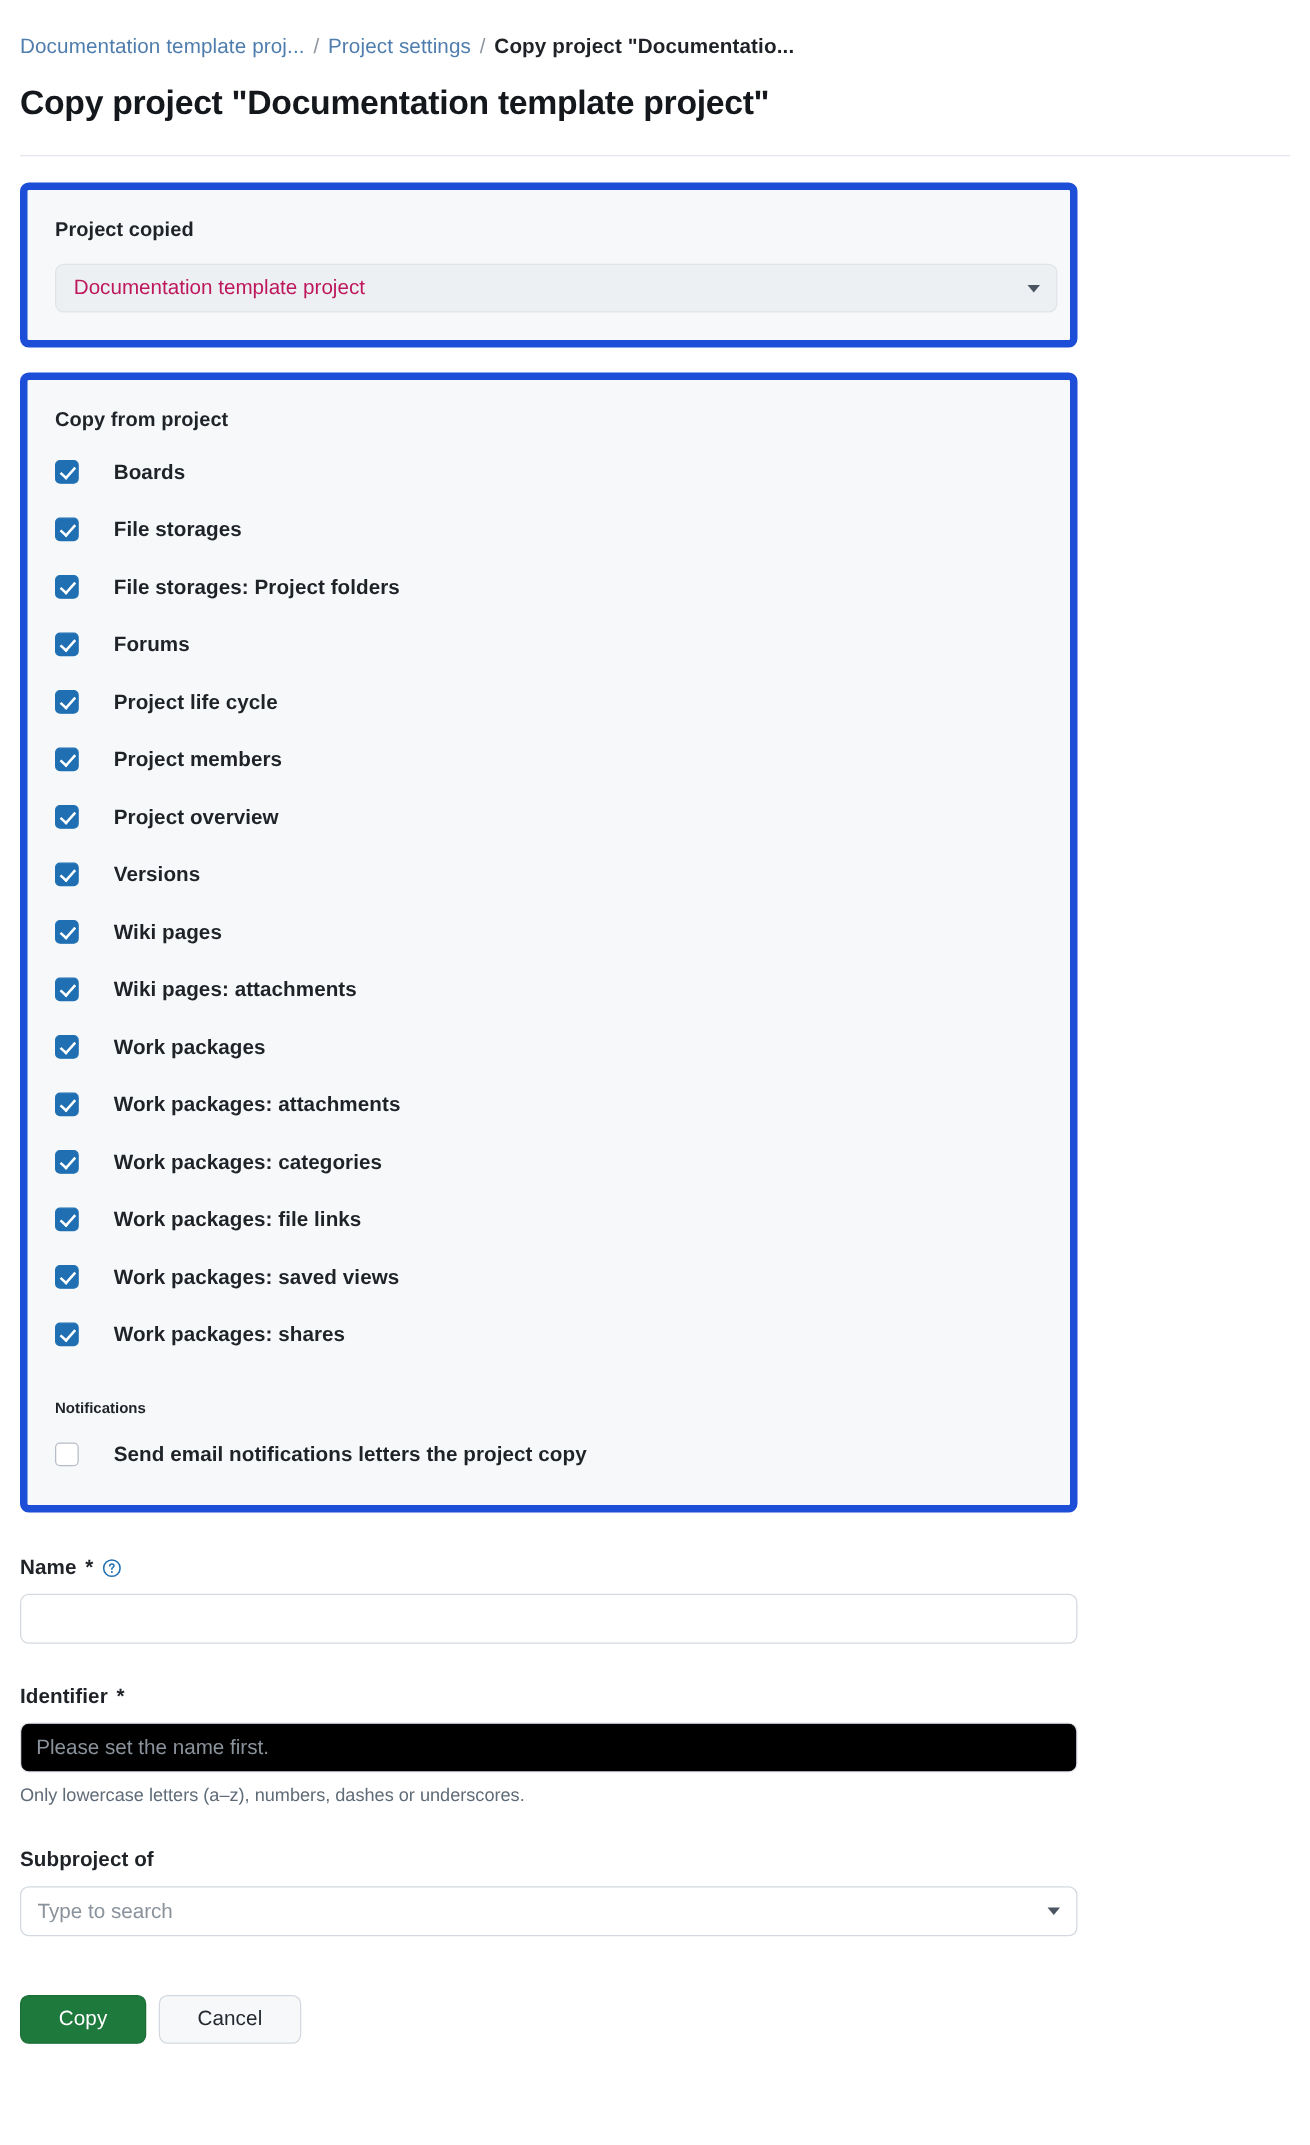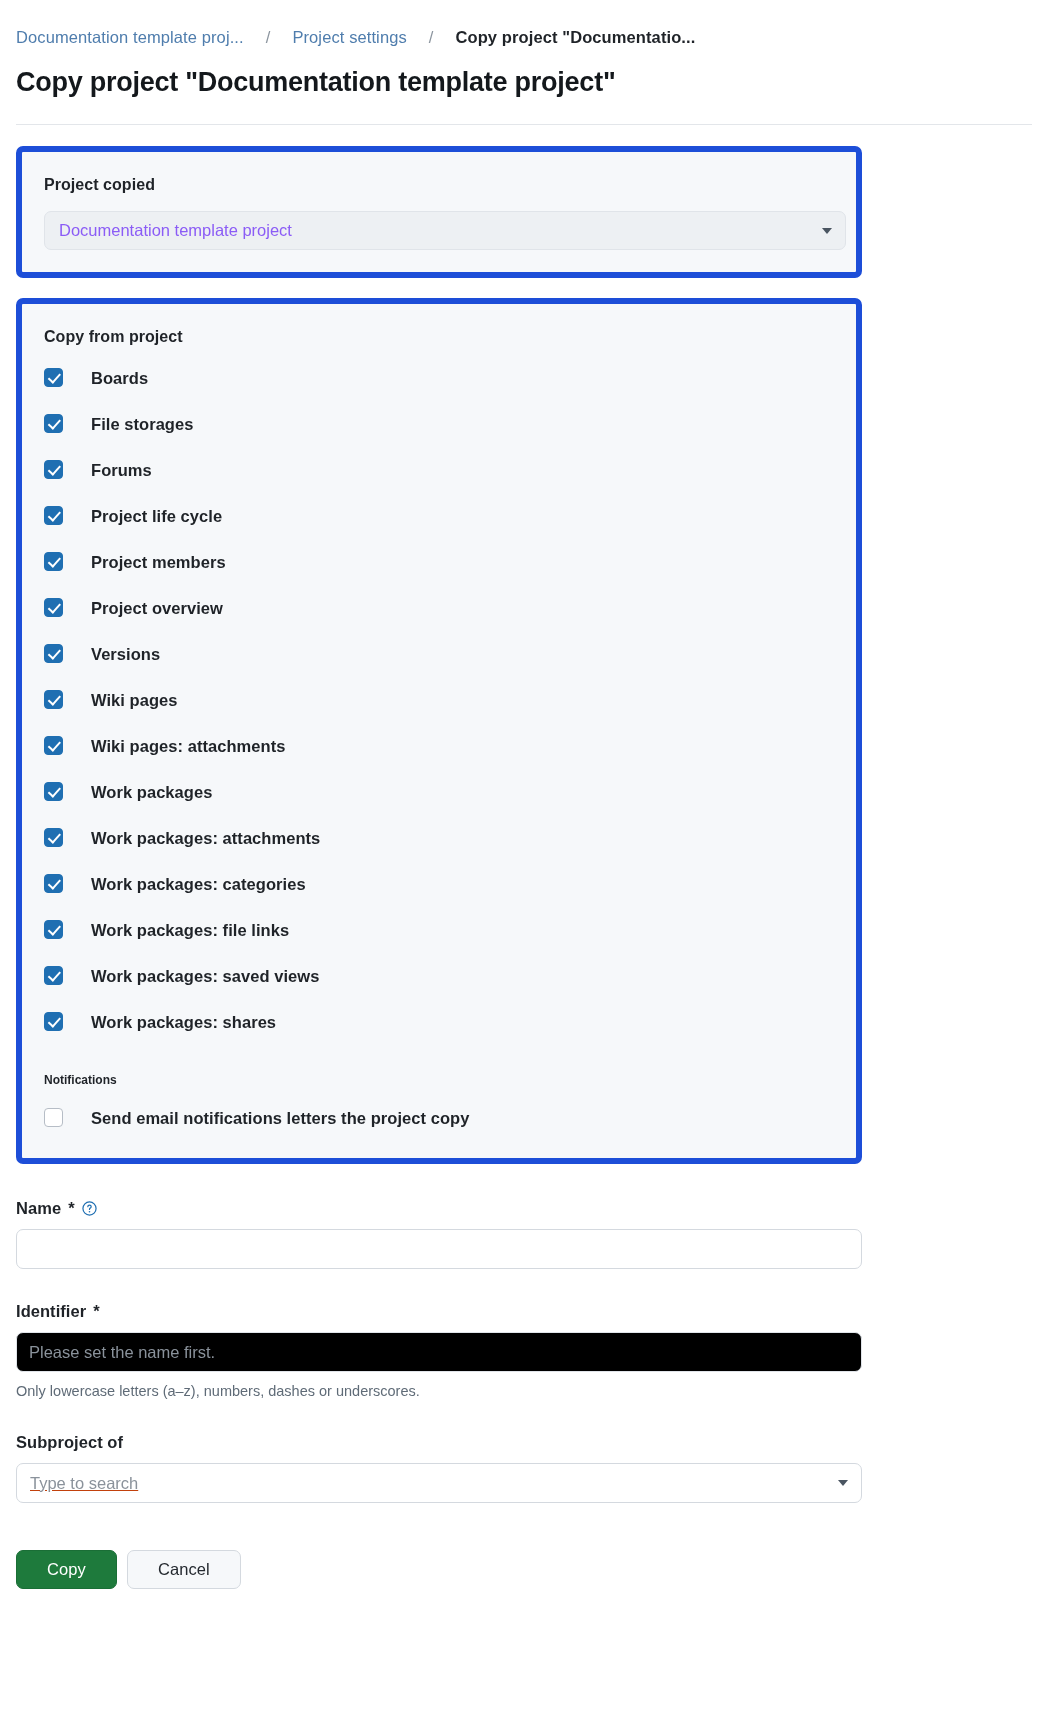--- a/index.html
+++ b/index.html
@@ -17,21 +17,21 @@
   }
   .page {
     width: 1048px;
     padding: 26px 0 0 0;
   }
 
   
   .breadcrumb {
     display: flex;
     align-items: baseline;
-    gap: 22px;
+    gap: 7px;
     padding: 0 16px;
     font-size: 16.5px;
     line-height: 22px;
     letter-spacing: 0.1px;
   }
   .crumb-link {
     color: #4f7dad;
     text-decoration: none;
     cursor: pointer;
     white-space: nowrap;
@@ -84,21 +84,21 @@
     position: relative;
     width: 100%;
     max-width: 802px;
   }
   .select-disabled {
     width: 100%;
     height: 39px;
     background: #edf0f3;
     border: 1px solid #e0e4e9;
     border-radius: 7px;
-    color: #8b5cf6;
+    color: #be185d;
     font-size: 16.5px;
     line-height: 37px;
     padding: 0 38px 0 14px;
     font-family: "Liberation Sans", sans-serif;
     white-space: nowrap;
     overflow: hidden;
     text-overflow: ellipsis;
   }
   .caret {
     position: absolute;
@@ -217,24 +217,23 @@
 
   .search-wrap { position: relative; width: 100%; max-width: 846px; }
   .search-input {
     width: 100%;
     height: 40px;
     border: 1px solid #d4d9df;
     border-radius: 7px;
     background: #ffffff;
     font-size: 16.5px;
     padding: 0 38px 0 13px;
-    color: #c2410c;
+    color: #3b82f6;
     font-family: "Liberation Sans", sans-serif;
     outline: none;
-    text-decoration: underline;
   }
   .search-input::placeholder { color: #8a929b; }
 
   
   .actions {
     display: flex;
     align-items: center;
     gap: 10px;
     margin: 47px 16px 0 16px;
     padding-bottom: 40px;
@@ -288,20 +287,24 @@
     <div class="group-label">Copy from project</div>
 
     <div>
       <label class="check-row">
         <span class="cb checked"></span>
         <span class="cb-label">Boards</span>
       </label>
       <label class="check-row">
         <span class="cb checked"></span>
         <span class="cb-label">File storages</span>
+      </label>
+      <label class="check-row">
+        <span class="cb checked"></span>
+        <span class="cb-label">File storages: Project folders</span>
       </label>
       <label class="check-row">
         <span class="cb checked"></span>
         <span class="cb-label">Forums</span>
       </label>
       <label class="check-row">
         <span class="cb checked"></span>
         <span class="cb-label">Project life cycle</span>
       </label>
       <label class="check-row">

